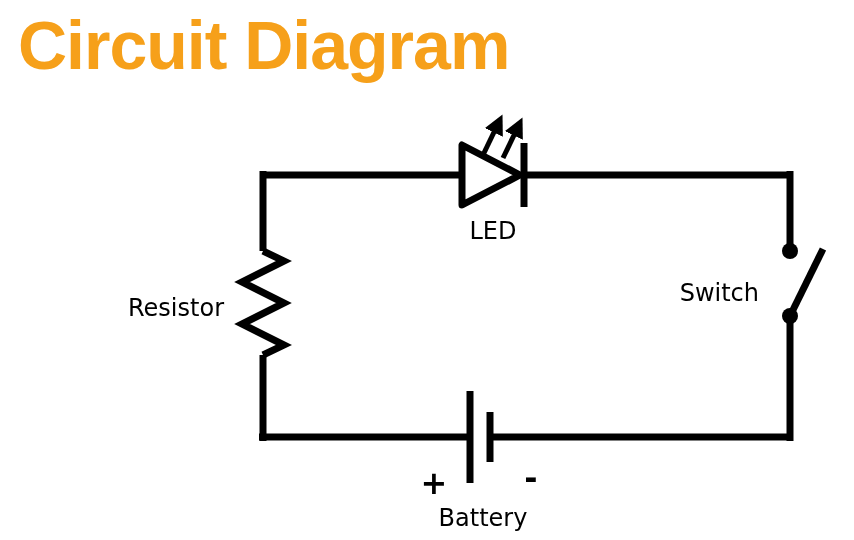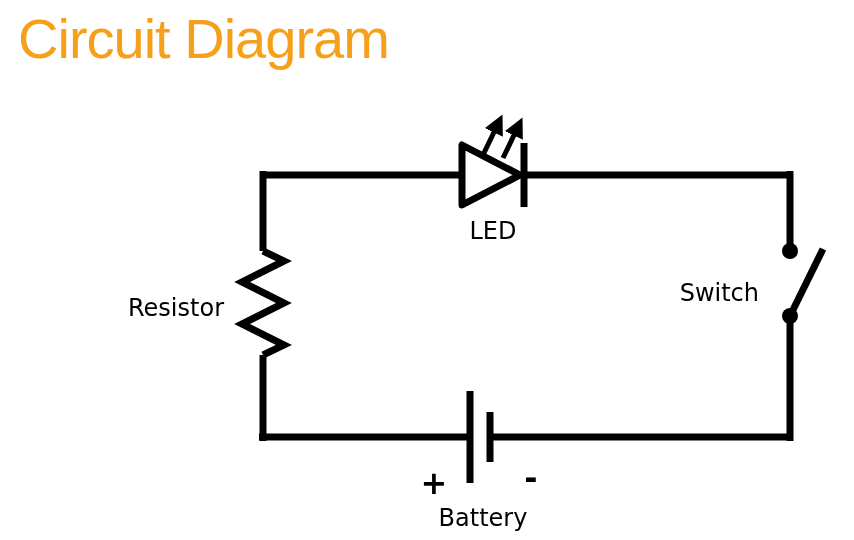--- a/index.html
+++ b/index.html
@@ -15,22 +15,22 @@
     position: relative;
     width: 854px;
     height: 540px;
   }
   h1.page-title {
     position: absolute;
     left: 18px;
     top: 8px;
     margin: 0;
     font-family: "Liberation Sans", sans-serif;
-    font-weight: 400;
-    font-size: 56px;
+    font-weight: 700;
+    font-size: 68px;
     line-height: 1.1;
     letter-spacing: -1px;
     color: #F6A01A; 
   }
   svg.circuit {
     position: absolute;
     left: 0;
     top: 0;
     width: 854px;
     height: 540px;

